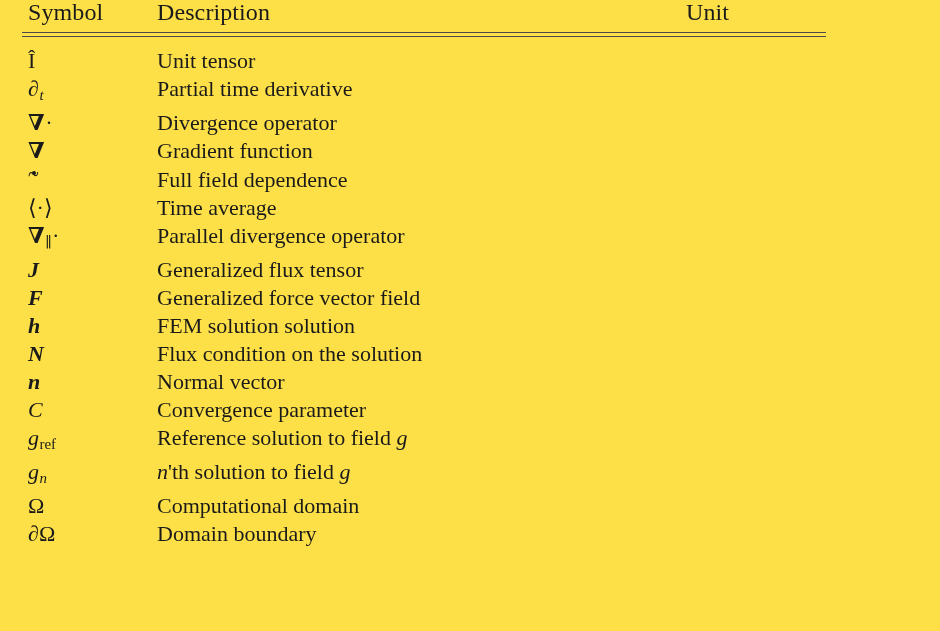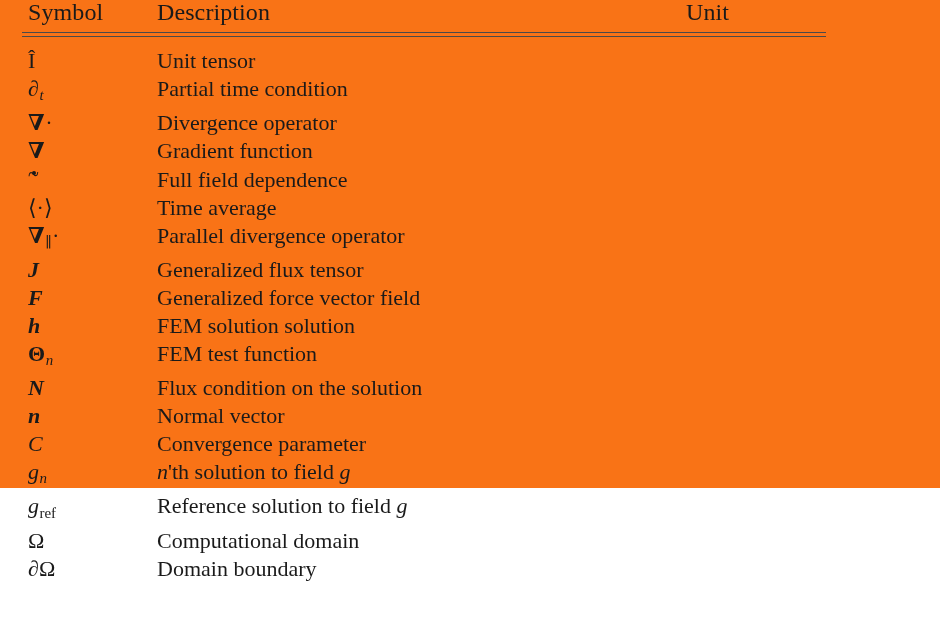--- a/index.html
+++ b/index.html
@@ -11,22 +11,22 @@
     width: 940px;
     height: 631px;
     overflow: hidden;
     font-family: "Liberation Serif", "DejaVu Serif", serif;
     color: #1a1a1a;
   }
 
   .nomenclature-table {
     position: relative;
     width: 940px;
-    height: 488px;
-    background: #f97316;
+    height: 631px;
+    background: #fde047;
   }
 
   table.nom {
     border-collapse: collapse;
     margin: 0;
     padding: 0;
     width: 806px;
     margin-left: 22px;
     table-layout: fixed;
   }
@@ -205,21 +205,21 @@
           <span class="hat-I mup">Î</span>
         </td>
         <td class="desc">Unit tensor</td>
         <td class="unit"></td>
       </tr>
 
       <tr>
         <td class="sym">
           <span class="mi">∂</span><span class="sub">t</span>
         </td>
-        <td class="desc">Partial time condition</td>
+        <td class="desc">Partial time derivative</td>
         <td class="unit"></td>
       </tr>
 
       <tr>
         <td class="sym">
           <span class="nabla">∇</span><span class="cdot-op">·</span>
         </td>
         <td class="desc">Divergence operator</td>
         <td class="unit"></td>
       </tr>
@@ -276,27 +276,20 @@
       </tr>
 
       <tr>
         <td class="sym">
           <span class="mbi">h</span>
         </td>
         <td class="desc">FEM solution solution</td>
         <td class="unit"></td>
       </tr>
 
-      <tr>
-        <td class="sym">
-          <span class="mb">Θ</span><span class="sub">n</span>
-        </td>
-        <td class="desc">FEM test function</td>
-        <td class="unit"></td>
-      </tr>
 
       <tr>
         <td class="sym">
           <span class="mbi">N</span>
         </td>
         <td class="desc">Flux condition on the solution</td>
         <td class="unit"></td>
       </tr>
 
       <tr>
@@ -310,31 +303,31 @@
       <tr>
         <td class="sym">
           <span class="mi">C</span>
         </td>
         <td class="desc">Convergence parameter</td>
         <td class="unit"></td>
       </tr>
 
       <tr>
         <td class="sym">
+          <span class="mi">g</span><span class="sub-up">ref</span>
+        </td>
+        <td class="desc"><span>Reference solution to field </span><span class="mi">g</span></td>
+        <td class="unit"></td>
+      </tr>
+
+      <tr>
+        <td class="sym">
           <span class="mi">g</span><span class="sub">n</span>
         </td>
         <td class="desc"><span class="mi">n</span><span>'th solution to field </span><span class="mi">g</span></td>
-        <td class="unit"></td>
-      </tr>
-
-      <tr>
-        <td class="sym">
-          <span class="mi">g</span><span class="sub-up">ref</span>
-        </td>
-        <td class="desc"><span>Reference solution to field </span><span class="mi">g</span></td>
         <td class="unit"></td>
       </tr>
 
       <tr>
         <td class="sym">
           <span class="mup">Ω</span>
         </td>
         <td class="desc">Computational domain</td>
         <td class="unit"></td>
       </tr>

